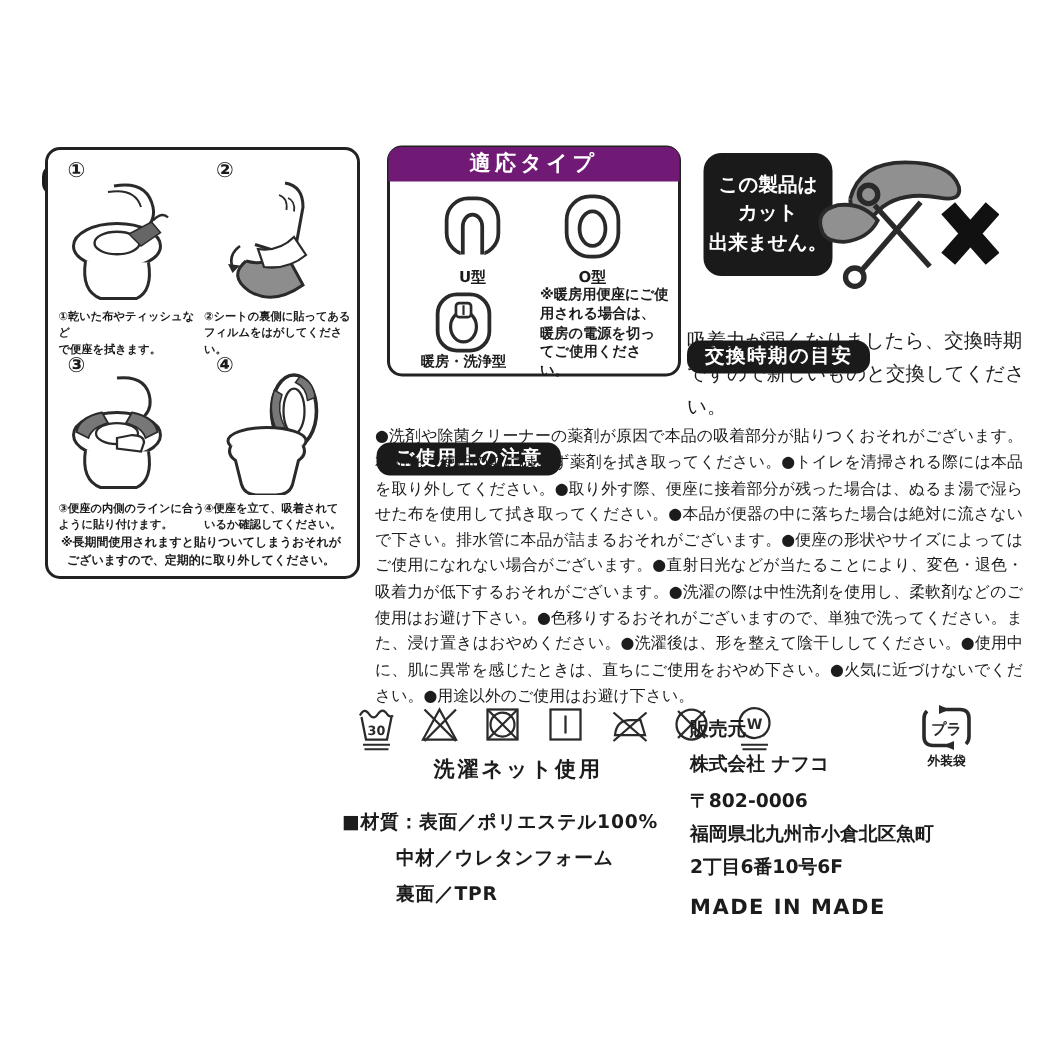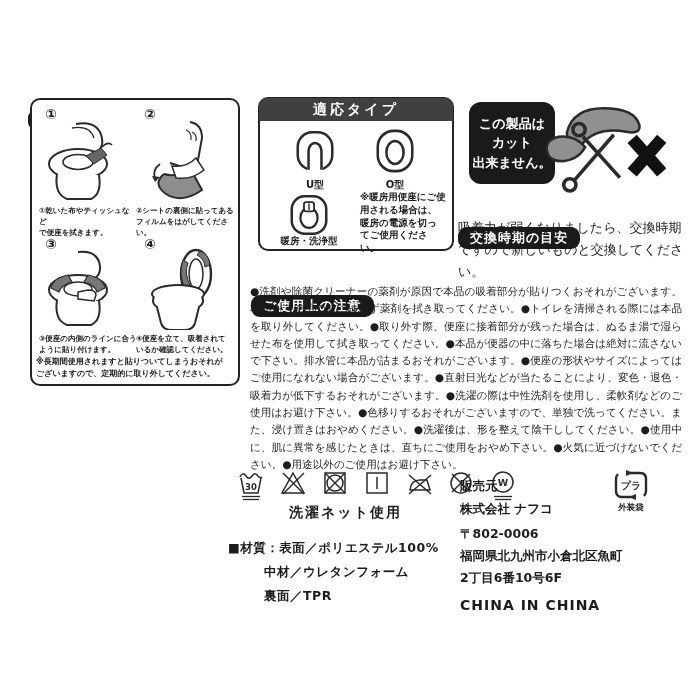--- a/index.html
+++ b/index.html
@@ -8,21 +8,21 @@
     font-family:"DejaVu Sans",sans-serif;color:#1c1c1c;overflow:hidden;
   }
   .pill{
     position:absolute;background:#1a1a1a;color:#fff;font-weight:bold;
     font-size:13px;line-height:1;padding:4px 12px 5px;border-radius:9px;
     letter-spacing:1px;white-space:nowrap;margin-top:36px;
   }
   .box{position:absolute;border:2.5px solid #222;border-radius:10px;background:#fff;}
   .stepnum{position:absolute;font-size:14px;font-weight:bold;}
   .stepcap{position:absolute;font-size:7.5px;font-weight:600;line-height:1.45;white-space:pre-line;}
-  .boxnote{position:absolute;font-size:8px;font-weight:600;line-height:1.5;white-space:pre-line;}
+  .boxnote{position:absolute;font-size:8px;font-weight:600;line-height:1.5;white-space:pre-line;text-align:center;}
   .typelabel{position:absolute;font-size:10px;font-weight:bold;text-align:center;}
   .typenote{position:absolute;font-size:9.5px;font-weight:600;line-height:1.35;word-break:break-all;}
   .nocut{
     position:absolute;background:#1a1a1a;color:#fff;font-weight:bold;font-size:13px;
     line-height:1.5;border-radius:12px;text-align:center;white-space:pre-line;
     display:flex;align-items:center;justify-content:center;
   }
   .bodytext{position:absolute;font-size:13px;font-weight:400;line-height:1.7;word-break:break-all;}
   .cautions{position:absolute;font-size:10.6px;font-weight:500;line-height:17.3px;
     word-break:break-all;text-align:justify;}
@@ -95,21 +95,21 @@
     <div class="stepcap" style="left:7px;top:234px;width:98px">③便座の内側のラインに合う
 ように貼り付けます。</div>
     <div class="stepcap" style="left:104px;top:234px;width:100px">④便座を立て、吸着されて
 いるか確認してください。</div>
 
     <div class="boxnote" style="left:4px;top:256px;width:196px">※長期間使用されますと貼りついてしまうおそれが
 ございますので、定期的に取り外してください。</div>
   </div>
 
   <div class="box" style="left:258px;top:97px;width:192px;height:150px">
-    <div style="position:absolute;left:-1px;top:-1px;right:-1px;height:23px;background:#404040;border-radius:8px 8px 0 0;color:#fff;font-weight:bold;font-size:14px;letter-spacing:3px;text-align:center;line-height:23px">適応タイプ</div>
+    <div style="position:absolute;left:-1px;top:-1px;right:-1px;height:23px;background:#701a75;border-radius:8px 8px 0 0;color:#fff;font-weight:bold;font-size:14px;letter-spacing:3px;text-align:center;line-height:23px">適応タイプ</div>
 
     <svg style="left:32px;top:28px" width="46" height="48" viewBox="0 0 64 64">
       <rect x="8" y="6" width="48" height="52" rx="20" fill="none" stroke="#2a2a2a" stroke-width="3.5"></rect>
       <rect x="21" y="52" width="22" height="10" fill="#fff"></rect>
       <path d="M23 58 V32 a9 11 0 0 1 18 0 V58" fill="none" stroke="#2a2a2a" stroke-width="3.5"></path>
     </svg>
     <div class="typelabel" style="left:32px;top:79px;width:46px">U型</div>
 
     <svg style="left:112px;top:28px" width="46" height="48" viewBox="0 0 64 64">
       <rect x="8" y="4" width="48" height="56" rx="22" fill="none" stroke="#2a2a2a" stroke-width="3.5"></rect>
@@ -192,21 +192,21 @@
 
   <div class="mat" style="left:228px;top:540px">■材質：表面／ポリエステル100%</div>
   <div class="mat" style="left:264px;top:564px">中材／ウレタンフォーム</div>
   <div class="mat" style="left:264px;top:588px">裏面／TPR</div>
 
   <div class="seller" style="left:460px;top:478px">販売元</div>
   <div class="seller" style="left:460px;top:501px">株式会社 ナフコ</div>
   <div class="seller" style="left:460px;top:526px">〒802-0006</div>
   <div class="seller" style="left:460px;top:548px">福岡県北九州市小倉北区魚町</div>
   <div class="seller" style="left:460px;top:570px">2丁目6番10号6F</div>
-  <div class="madein" style="left:460px;top:597px">CHINA IN CHINA</div>
+  <div class="madein" style="left:460px;top:597px">MADE IN MADE</div>
 
   <svg style="left:613px;top:470px" width="36" height="30" viewBox="0 0 36 30">
     <path d="M13 3 H27 Q33 3 33 9 V21 Q33 24 31 26" fill="none" stroke="#2a2a2a" stroke-width="2.4"></path>
     <path d="M23 27 H9 Q3 27 3 21 V9 Q3 6 5 4" fill="none" stroke="#2a2a2a" stroke-width="2.4"></path>
     <path d="M14 3 l-7 -3 v6 z" fill="#2a2a2a" transform="translate(6,0)"></path>
     <path d="M22 27 l7 3 v-6 z" fill="#2a2a2a" transform="translate(-6,0)"></path>
     <text x="18" y="19" font-size="10" font-weight="bold" text-anchor="middle" fill="#2a2a2a">プラ</text>
   </svg>
   <div class="recylabel" style="left:608px;top:502px;width:46px">外装袋</div>
 

